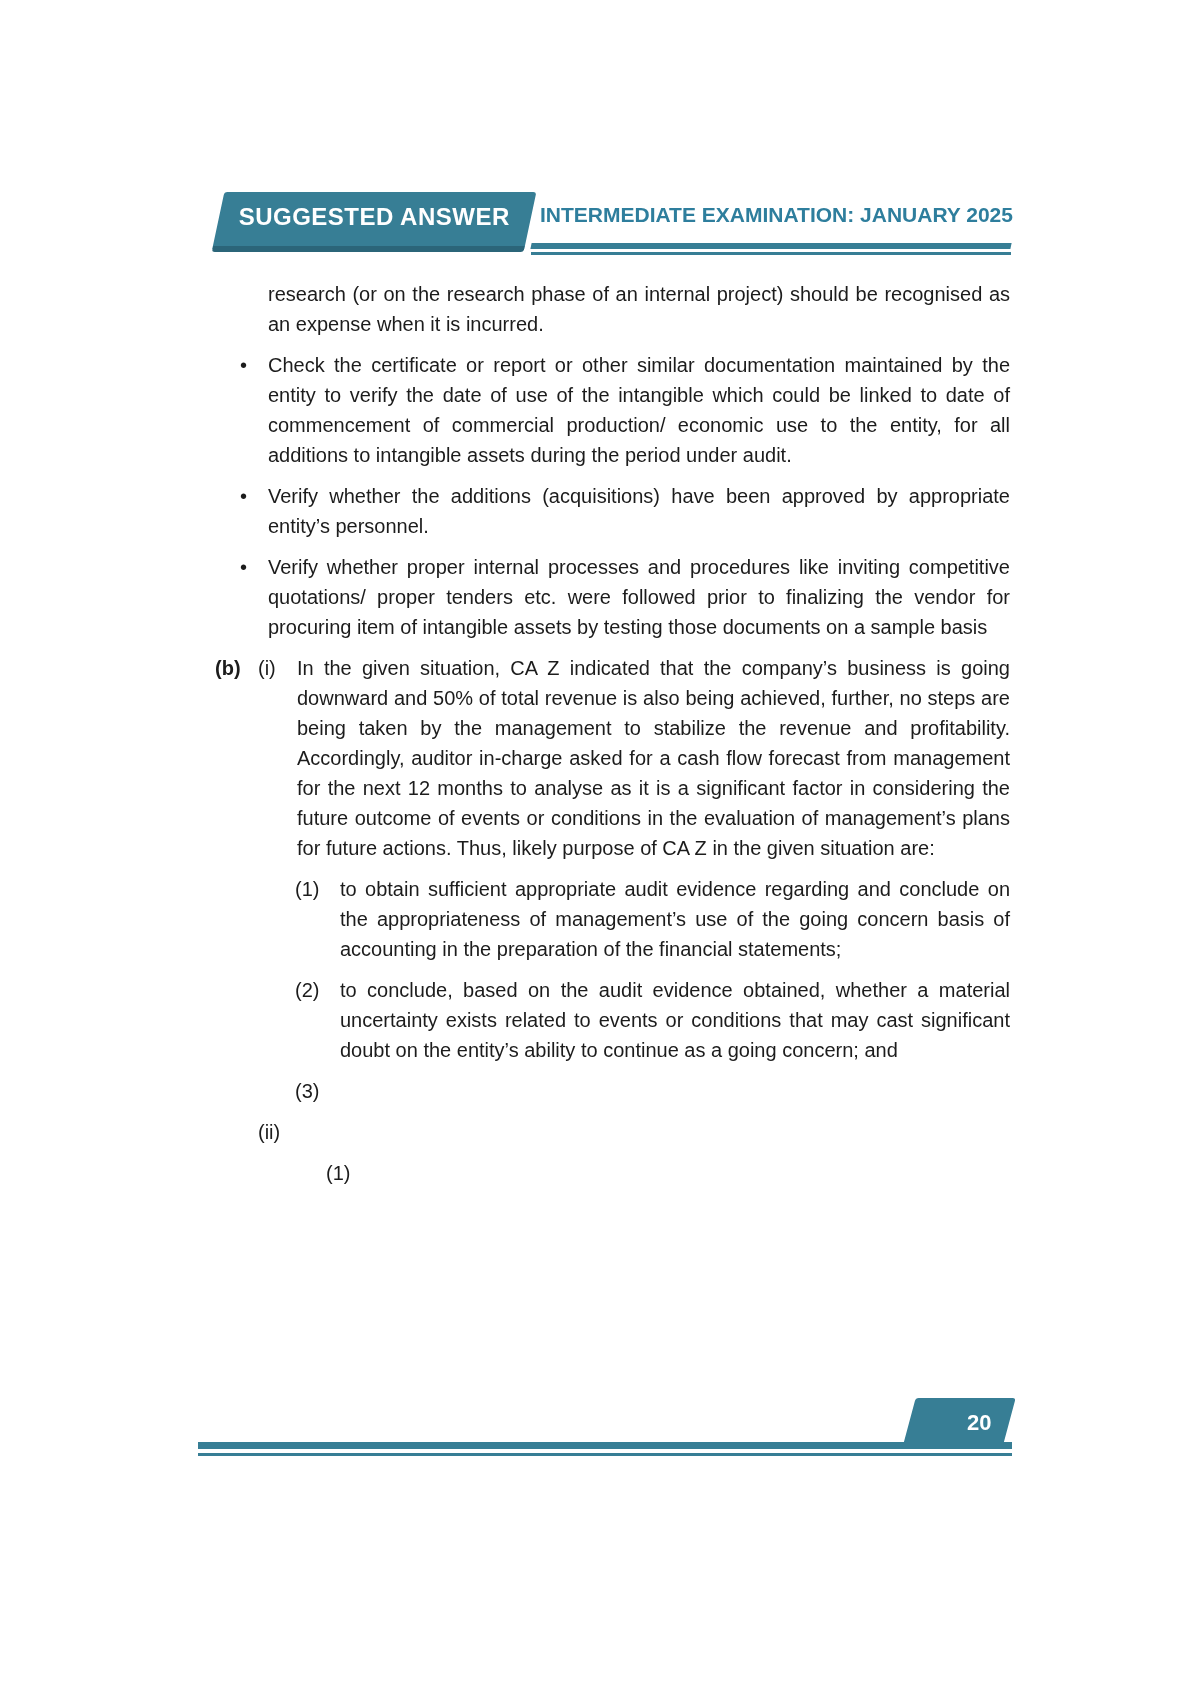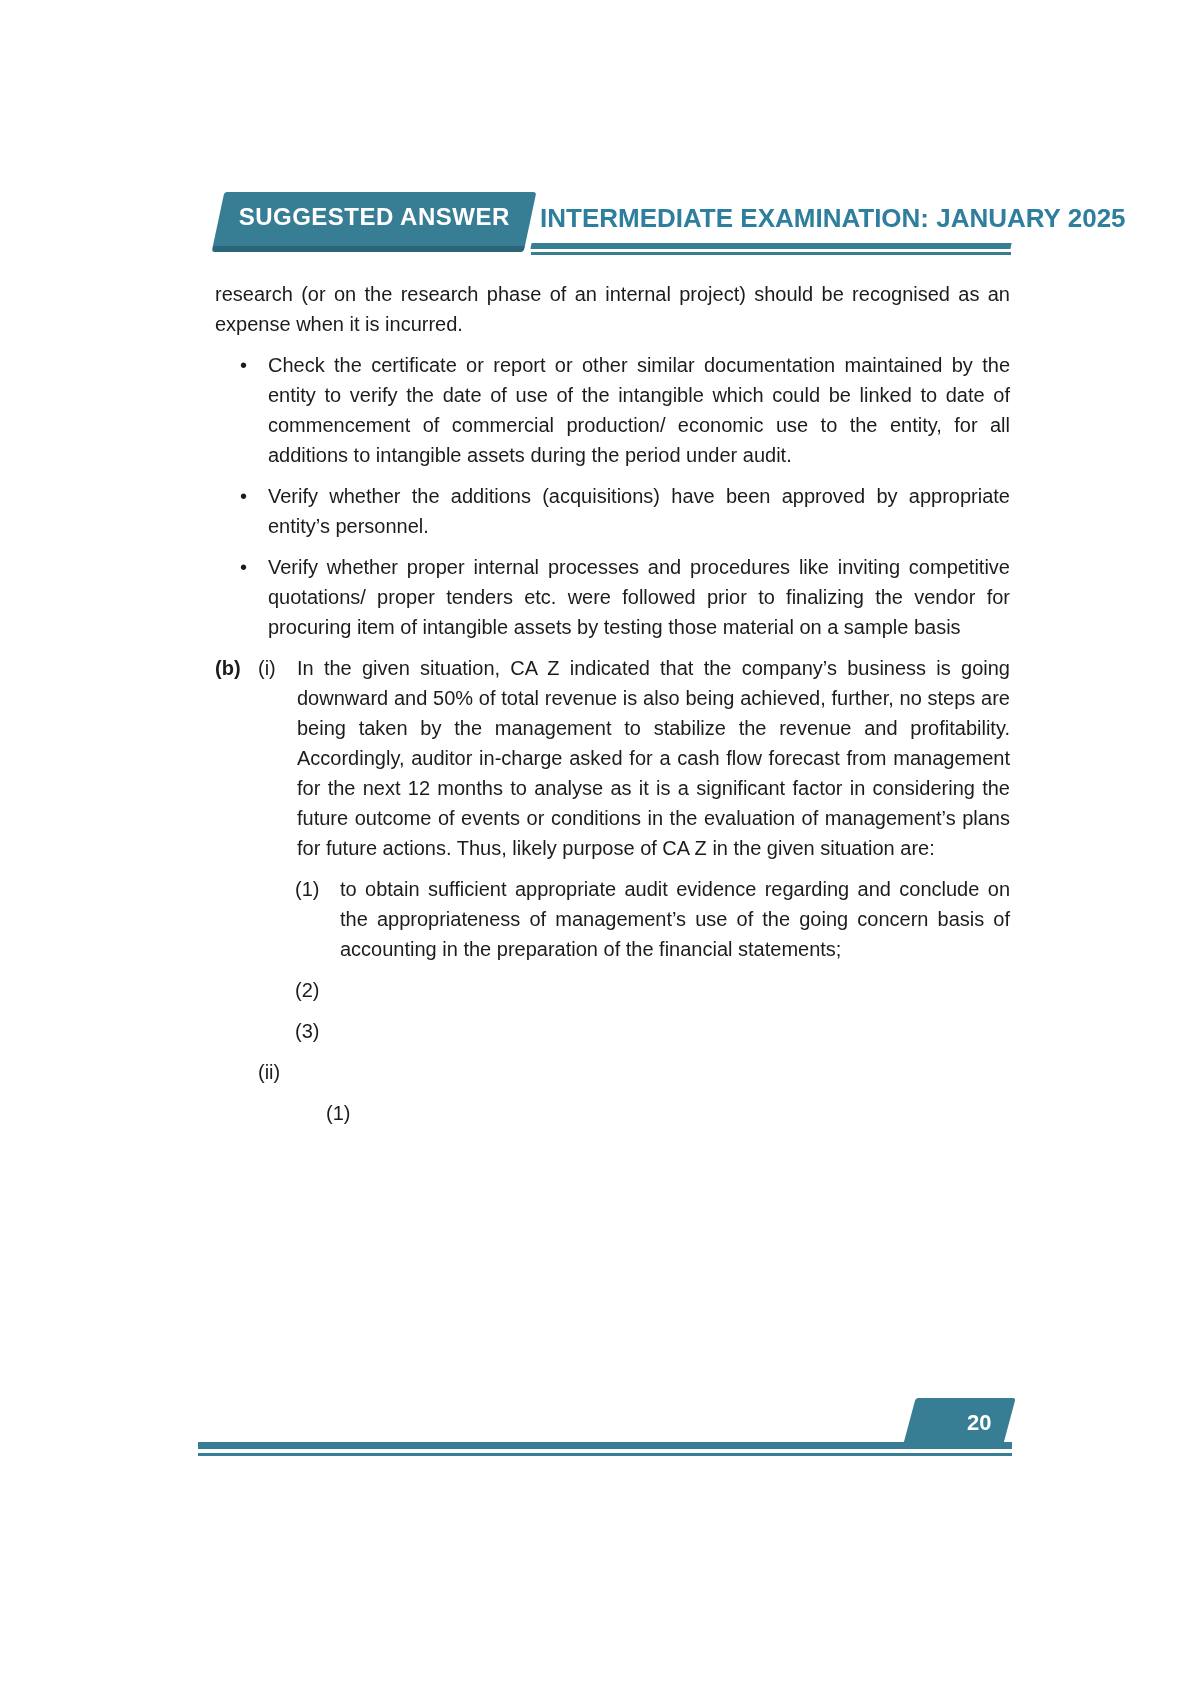--- a/index.html
+++ b/index.html
@@ -38,21 +38,21 @@
     white-space: nowrap;
     padding-bottom: 4px;
   }
   .header-title {
     position: absolute;
     left: 540px;
     top: 203px;
     width: 470px;
     text-align: center;
     color: #2E7E9D;
-    font-size: 26px;
+    font-size: 21px;
     font-weight: bold;
     white-space: nowrap;
   }
   .header-rule-thick {
     position: absolute;
     left: 531px;
     top: 243px;
     width: 480px;
     height: 6px;
     background: #377E95;
@@ -71,21 +71,21 @@
   .body-text {
     position: absolute;
     left: 215px;
     top: 279px;
     width: 795px;
     font-size: 20px;
     line-height: 30px;
     color: #1C1C1C;
     text-align: justify;
   }
-  .para-intro { margin-bottom: 11px; }
+  .para-intro { margin-left: 53px; margin-bottom: 11px; }
 
   .bullet-item { display: flex; padding-left: 25px; margin-bottom: 11px; }
   .bullet-marker { flex: none; width: 28px; text-align: left; }
   .flex-text { flex: 1; text-align: justify; }
 
   .row-b { display: flex; margin-bottom: 11px; }
   .label-b { flex: none; width: 43px; font-weight: bold; }
   .label-i { flex: none; width: 39px; }
 
   .num-item-i { display: flex; padding-left: 80px; margin-bottom: 11px; }
@@ -158,36 +158,37 @@
       <span class="flex-text">Check the certificate or report or other similar documentation maintained by the entity to verify the date of use of the intangible which could be linked to date of commencement of commercial production/ economic use to the entity, for all additions to intangible assets during the period under audit.</span>
     </div>
 
     <div class="bullet-item">
       <span class="bullet-marker">•</span>
       <span class="flex-text">Verify whether the additions (acquisitions) have been approved by appropriate entity’s personnel.</span>
     </div>
 
     <div class="bullet-item">
       <span class="bullet-marker">•</span>
-      <span class="flex-text">Verify whether proper internal processes and procedures like inviting competitive quotations/ proper tenders etc. were followed prior to finalizing the vendor for procuring item of intangible assets by testing those material on a sample basis</span>
+      <span class="flex-text">Verify whether proper internal processes and procedures like inviting competitive quotations/ proper tenders etc. were followed prior to finalizing the vendor for procuring item of intangible assets by testing those documents on a sample basis</span>
     </div>
 
     <div class="row-b">
       <span class="label-b">(b)</span>
       <span class="label-i">(i)</span>
       <span class="flex-text">In the given situation, CA Z indicated that the company’s business is going downward and 50% of total revenue is also being achieved, further, no steps are being taken by the management to stabilize the revenue and profitability. Accordingly, auditor in-charge asked for a cash flow forecast from management for the next 12 months to analyse as it is a significant factor in considering the future outcome of events or conditions in the evaluation of management’s plans for future actions. Thus, likely purpose of CA Z in the given situation are:</span>
     </div>
 
     <div class="num-item-i">
       <span class="num-marker-i">(1)</span>
       <span class="flex-text">to obtain sufficient appropriate audit evidence regarding and conclude on the appropriateness of management’s use of the going concern basis of accounting in the preparation of the financial statements;</span>
     </div>
 
     <div class="num-item-i">
       <span class="num-marker-i">(2)</span>
+      <span class="flex-text">to conclude, based on the audit evidence obtained, whether a material uncertainty exists related to events or conditions that may cast significant doubt on the entity’s ability to continue as a going concern; and</span>
     </div>
 
     <div class="num-item-i">
       <span class="num-marker-i">(3)</span>
     </div>
 
     <div class="row-ii">
       <span class="label-ii">(ii)</span>
     </div>
 

